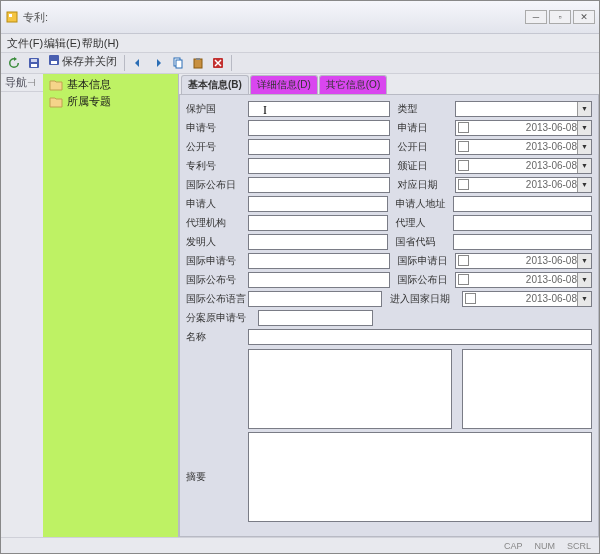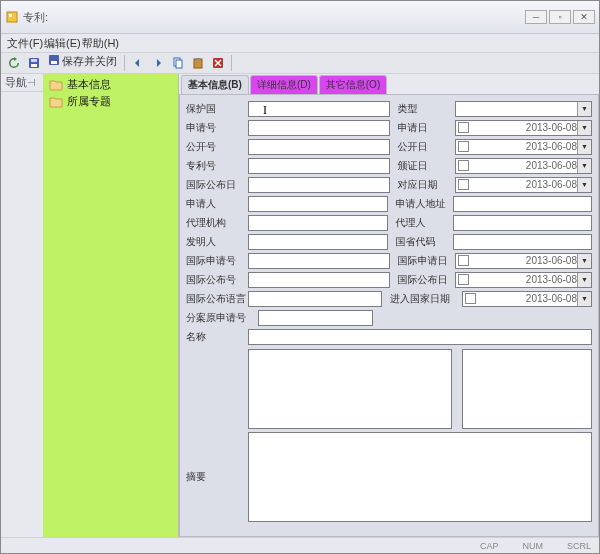--- a/index.html
+++ b/index.html
@@ -256,21 +256,21 @@
     background: #fff;
     border: 1px solid #7a7c86;
   }
   .statusbar {
     height: 16px;
     background: #e8e9ee;
     border-top: 1px solid #cfd0d8;
     display: flex;
     justify-content: flex-end;
     align-items: center;
-    gap: 24px;
+    gap: 12px;
     padding: 0 8px;
     color: #888;
     font-size: 9px;
   }
   .cursor {
     position: relative;
   }
   .cursor::after {
     content: "I";
     position: absolute;

